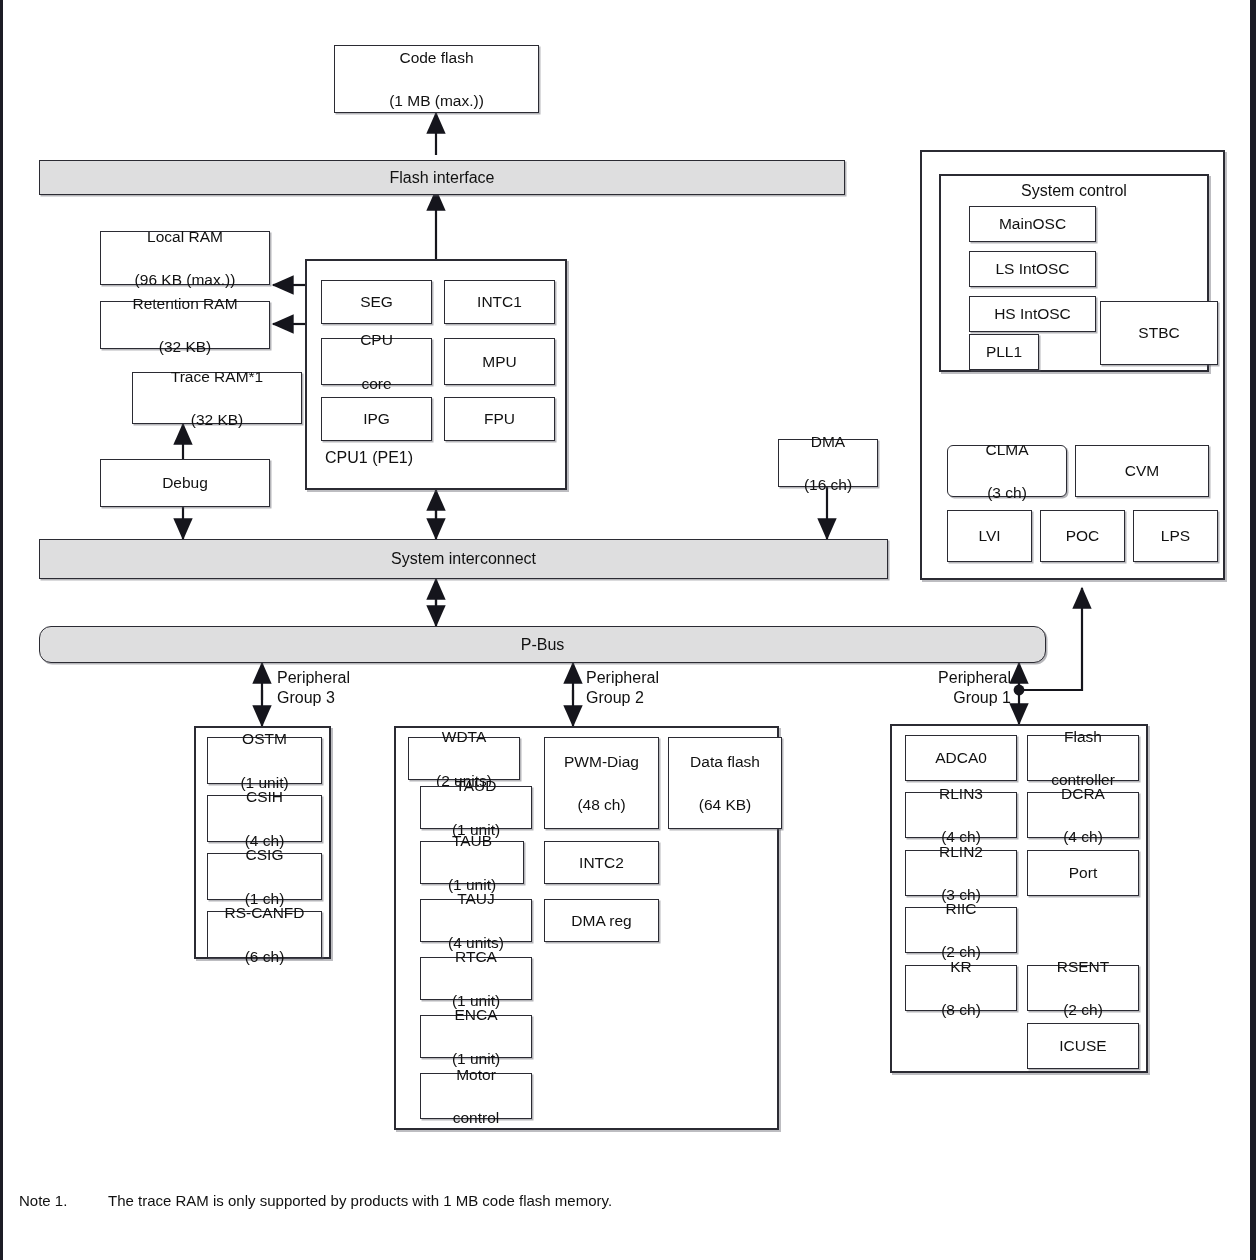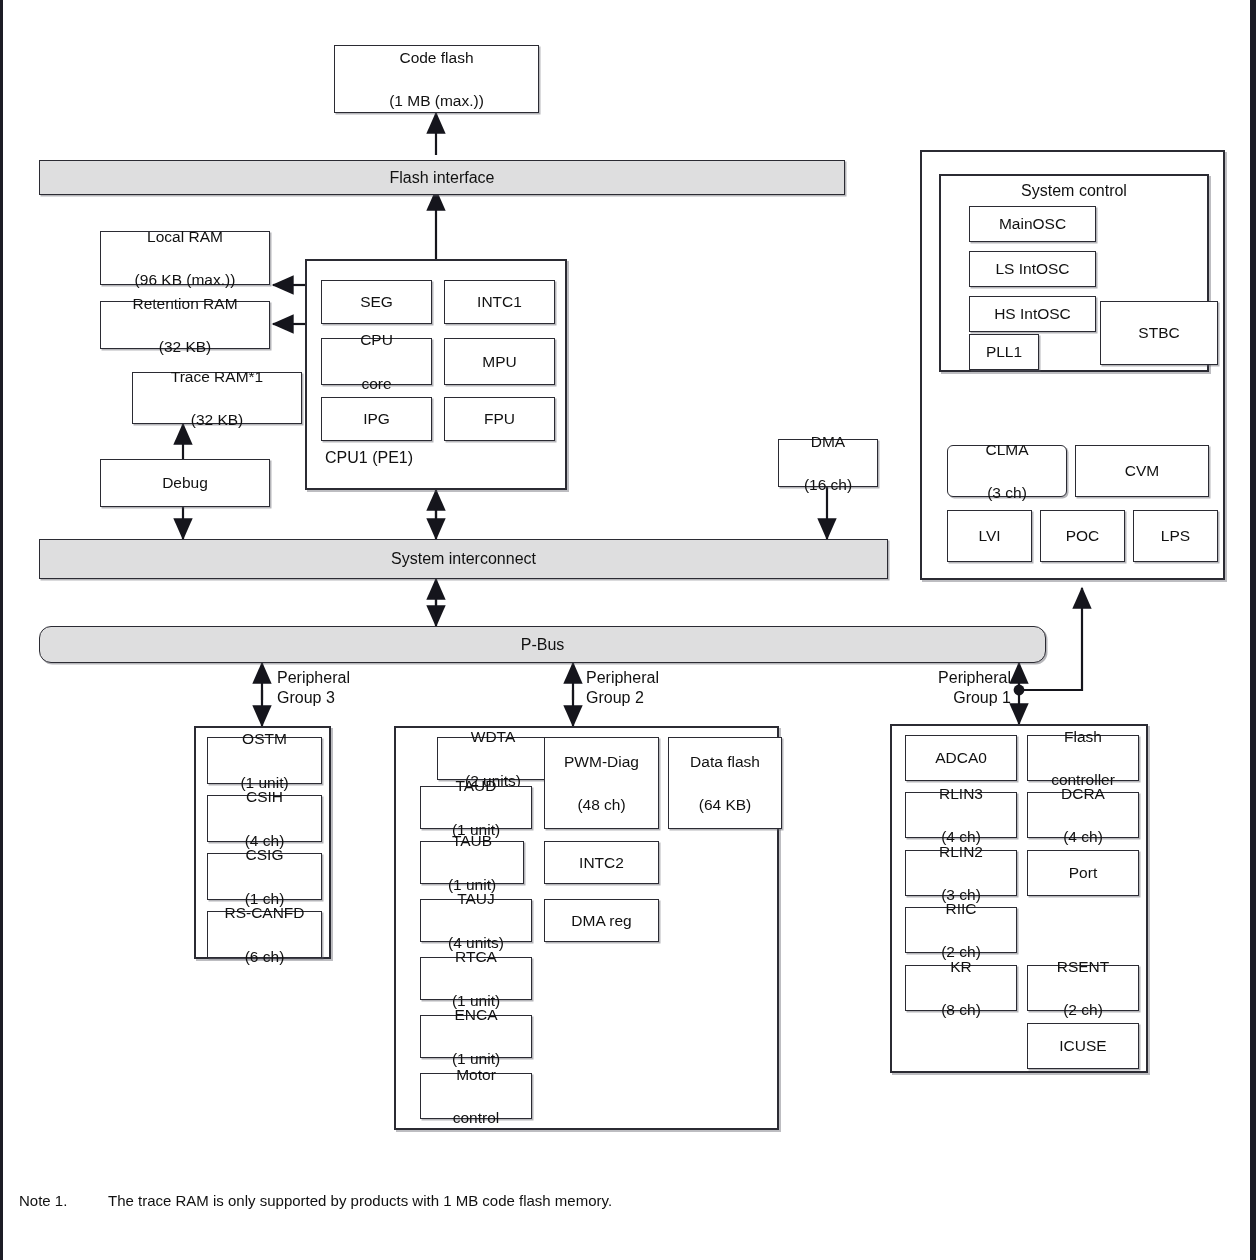--- a/index.html
+++ b/index.html
@@ -250,21 +250,21 @@
     <div class="node" style="left:11px;top:183px;width:115px;height:47px;">
       <span class="l1">RS-CANFD</span>
       <span class="l2">(6 ch)</span>
     </div>
   </div>
 
   <div class="grouplabel" style="left:583px;top:668px;">Peripheral
 Group 2</div>
   <div class="group" style="left:391px;top:726px;width:385px;height:404px;">
 
-    <div class="node" style="left:41px;top:9px;width:112px;height:43px;">
+    <div class="node" style="left:12px;top:9px;width:112px;height:43px;">
       <span class="l1">WDTA</span>
       <span class="l2">(2 units)</span>
     </div>
     <div class="node" style="left:24px;top:58px;width:112px;height:43px;">
       <span class="l1">TAUD</span>
       <span class="l2">(1 unit)</span>
     </div>
     <div class="node" style="left:24px;top:113px;width:104px;height:43px;">
       <span class="l1">TAUB</span>
       <span class="l2">(1 unit)</span>

